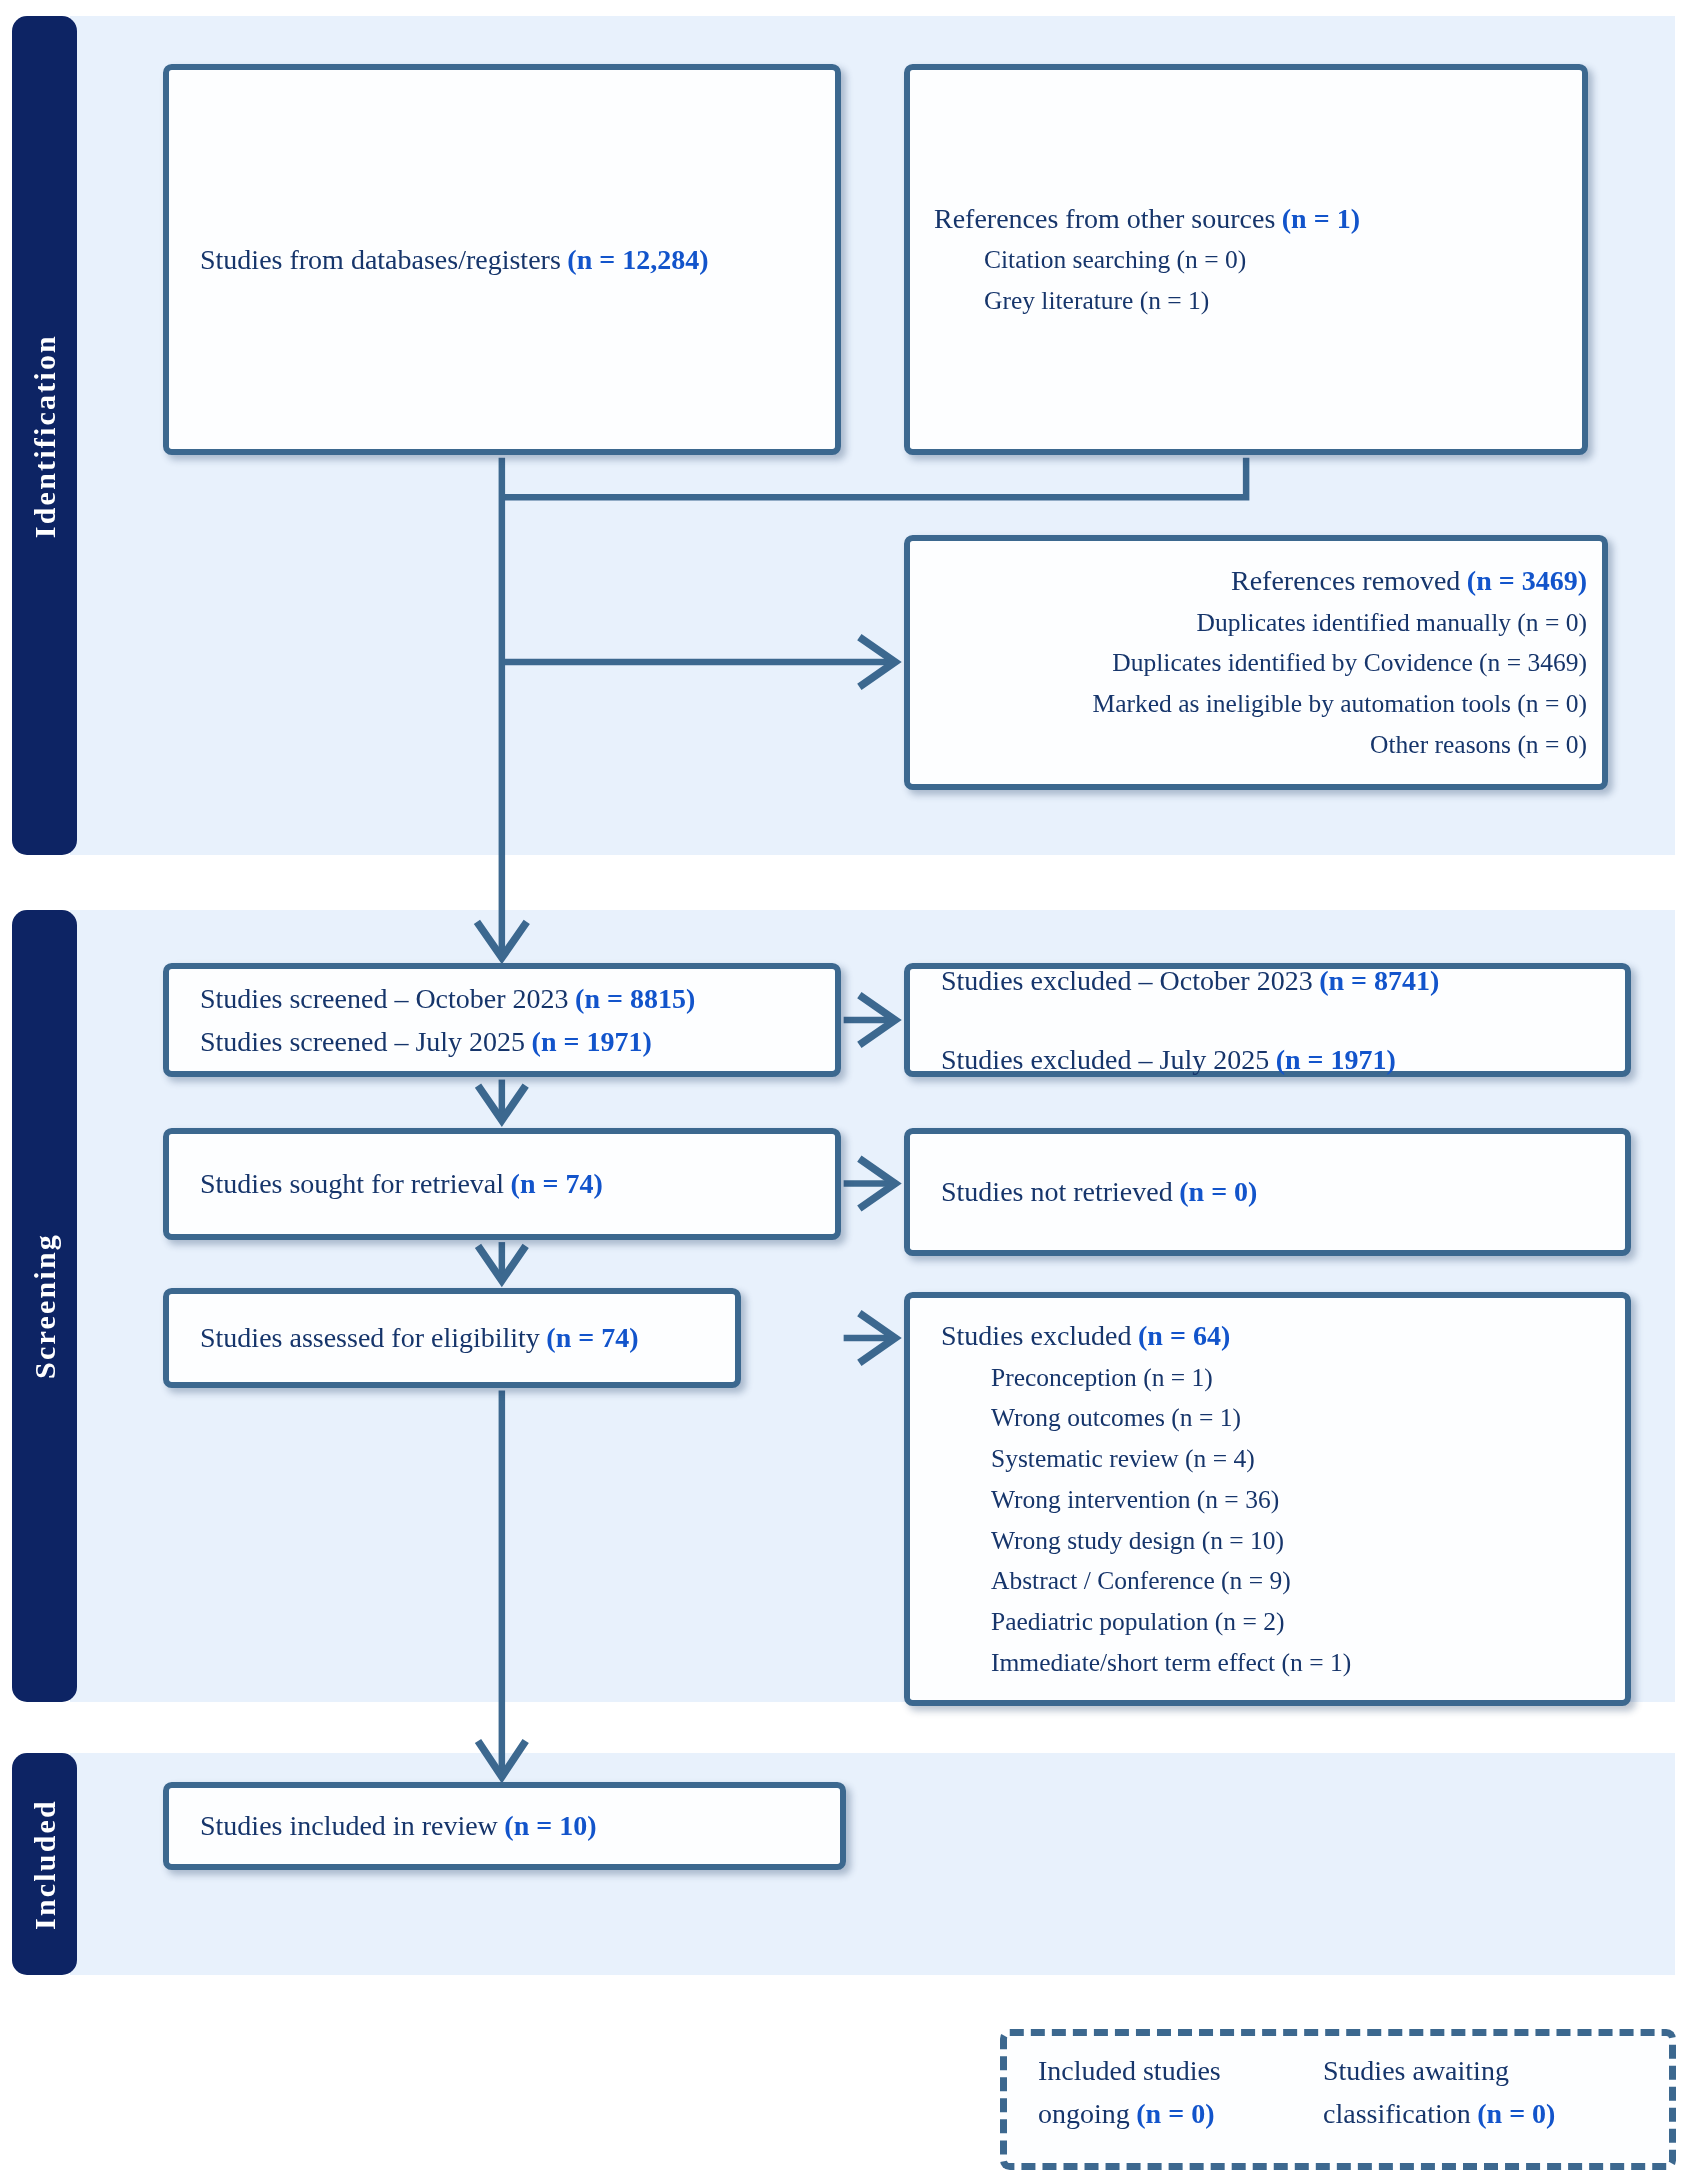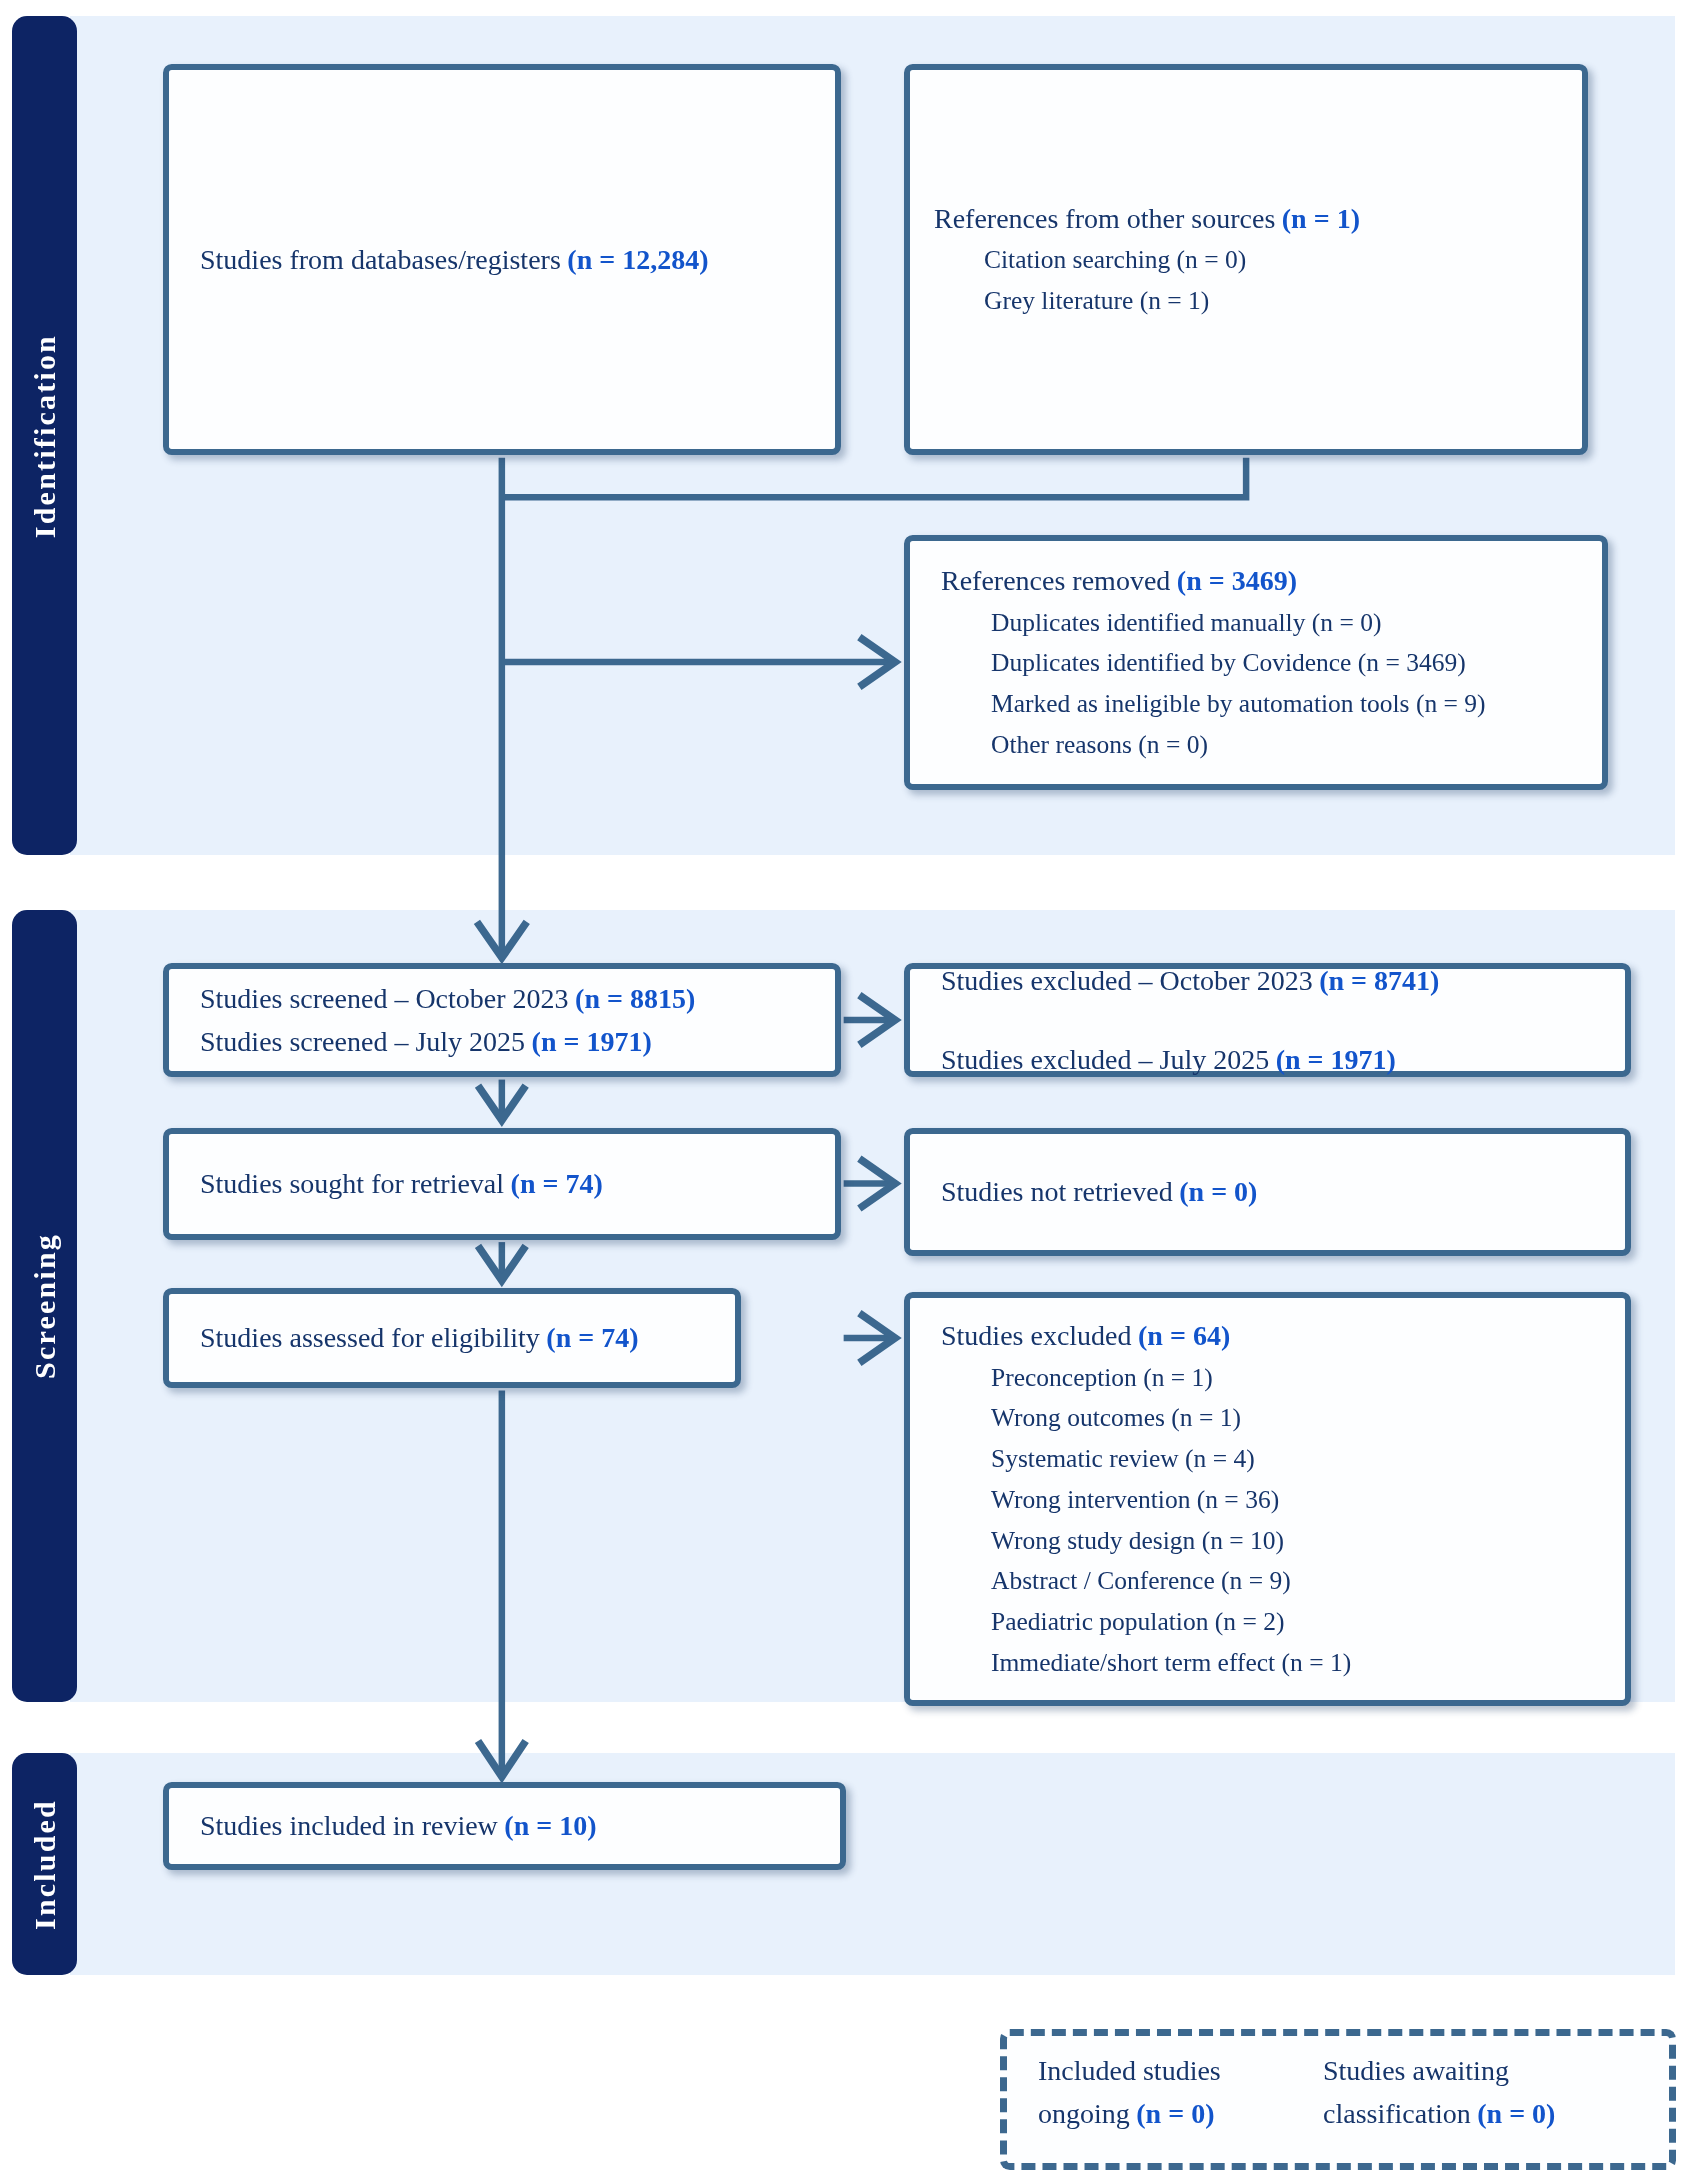--- a/index.html
+++ b/index.html
@@ -96,25 +96,25 @@
 <div class="box" style="left:163px; top:64px; width:678px; height:391px;">
   <div class="line"><span>Studies from databases/registers</span><span class="n">(n = 12,284)</span></div>
 </div>
 
 <div class="box" style="left:904px; top:64px; width:684px; height:391px;padding-left:24px;">
   <div class="line"><span>References from other sources</span><span class="n">(n = 1)</span></div>
   <div class="sub">Citation searching (n = 0)</div>
   <div class="sub">Grey literature (n = 1)</div>
 </div>
 
-<div class="box" style="left:904px; top:535px; width:704px; height:255px;">
+<div class="box" style="left:904px; top:535px; width:704px; height:255px;align-items:flex-end;">
   <div class="line"><span>References removed</span><span class="n">(n = 3469)</span></div>
   <div class="sub">Duplicates identified manually (n = 0)</div>
   <div class="sub">Duplicates identified by Covidence (n = 3469)</div>
-  <div class="sub">Marked as ineligible by automation tools (n = 9)</div>
+  <div class="sub">Marked as ineligible by automation tools (n = 0)</div>
   <div class="sub">Other reasons (n = 0)</div>
 </div>
 
 <div class="box" style="left:163px; top:963px; width:678px; height:114px;">
   <div class="line"><span>Studies screened – October 2023</span><span class="n">(n = 8815)</span></div>
   <div class="line"><span>Studies screened – July 2025</span><span class="n">(n = 1971)</span></div>
 </div>
 
 <div class="box" style="left:904px; top:963px; width:727px; height:114px;gap:36px;">
   <div class="line"><span>Studies excluded – October 2023</span><span class="n">(n = 8741)</span></div>

